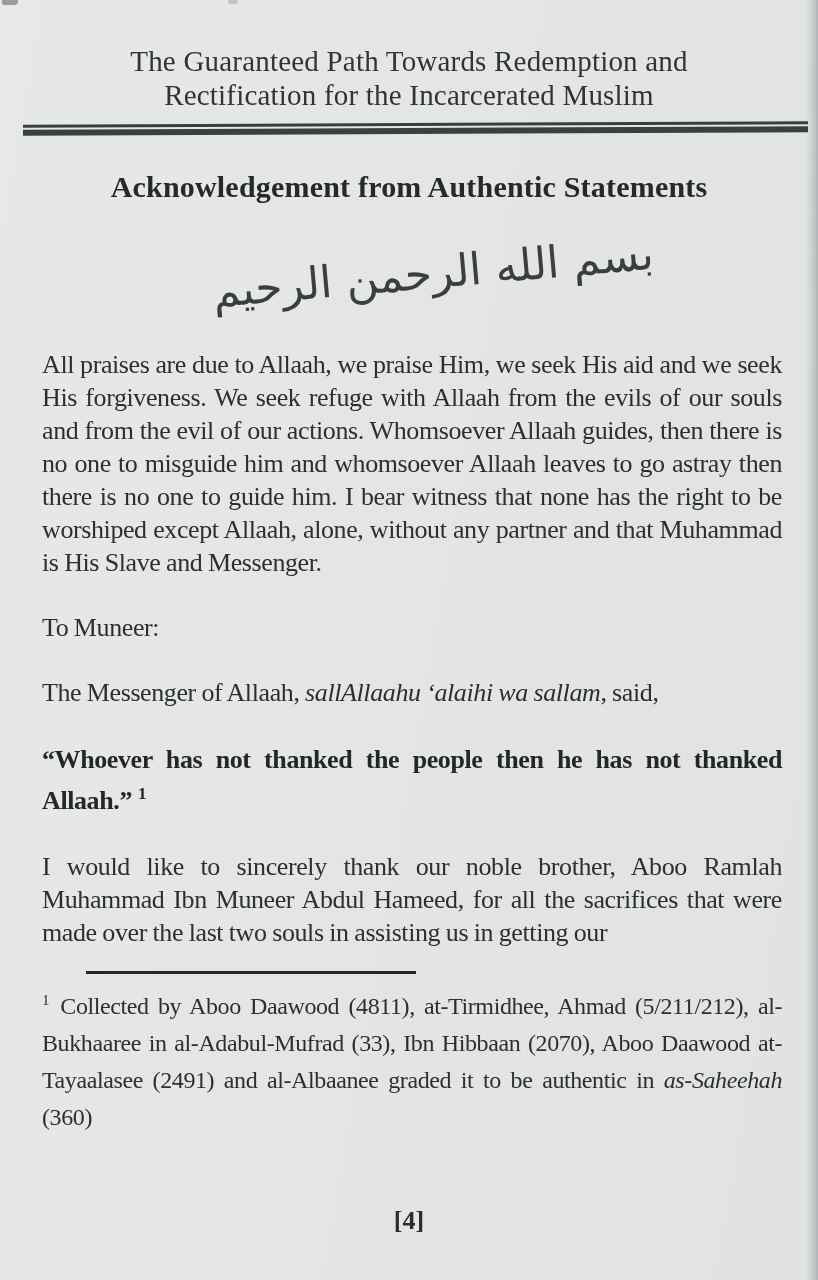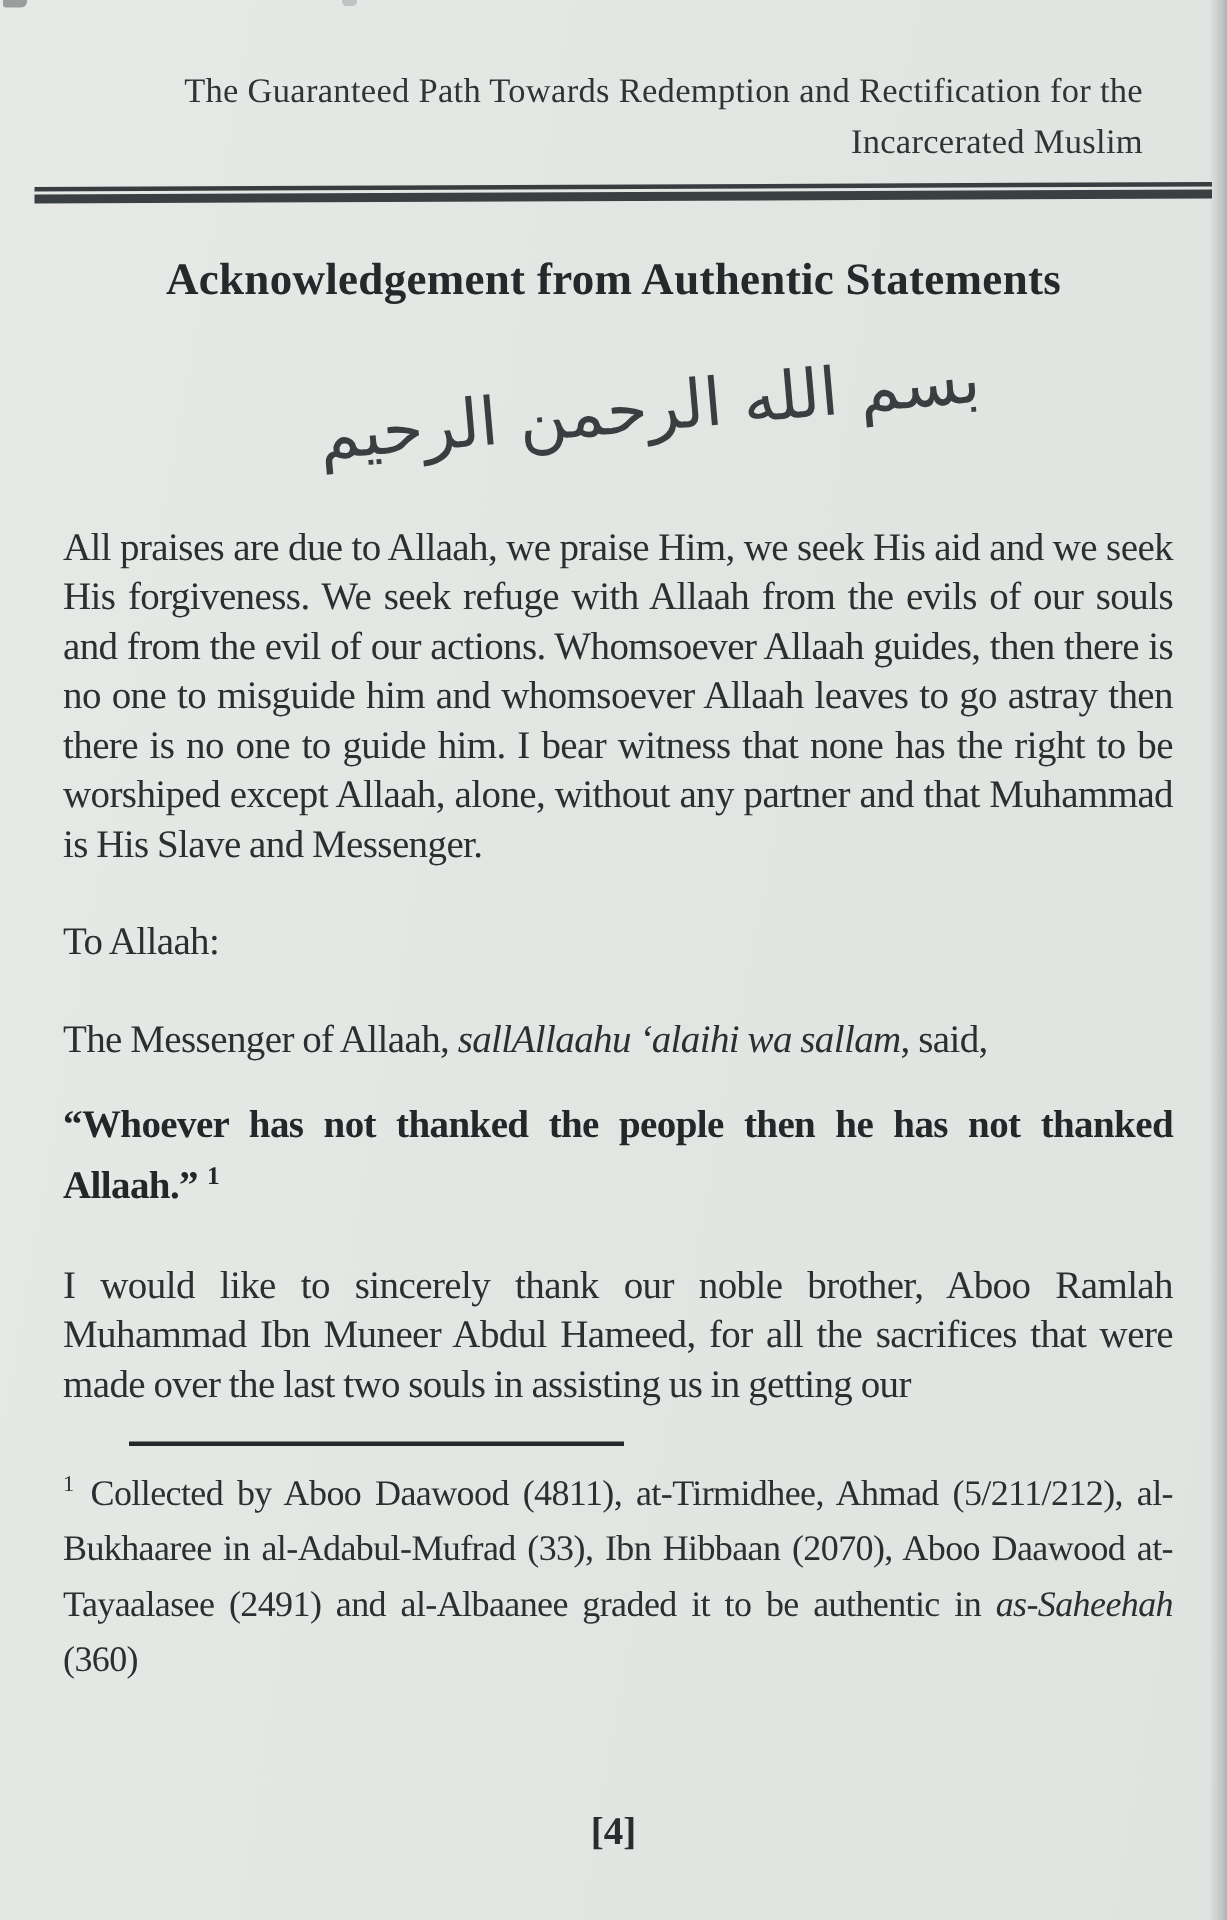--- a/index.html
+++ b/index.html
@@ -38,22 +38,22 @@
     top: 0; left: 228px;
     width: 10px; height: 4px;
     background: #7b8084;
     opacity: .35;
     border-radius: 0 0 3px 3px;
   }
 
   .running-head {
     width: 706px;
     margin: 44px auto 4px auto;
-    text-align: right;
-    font-size: 23px;
+    text-align: center;
+    font-size: 29px;
     line-height: 34px;
     letter-spacing: 0.2px;
     color: #303436;
   }
 
   .double-rule {
     margin: 11px 10px 0 23px;
     transform: rotate(-0.25deg);
   }
   .double-rule .rule-thin {
@@ -107,21 +107,21 @@
   .body-par.to-proceed {
     text-align: left;
     margin-top: 32px;
   }
   .body-par.messenger-line {
     text-align: left;
   }
   .italic { font-style: italic; }
 
   .body-par.hadith {
-    margin-top: 24px;
+    margin-top: 34px;
     font-weight: 700;
     line-height: 34px;
     color: #24272a;
   }
   .fn-ref {
     font-size: 17px;
     margin-left: 6px;
     font-weight: 700;
   }
 
@@ -171,21 +171,21 @@
   </div>
 
   <h1 class="section-title">Acknowledgement from Authentic Statements</h1>
 
   <div class="basmala">بسم الله الرحمن الرحيم</div>
 
   <div class="content">
 
     <p class="body-par">All praises are due to Allaah, we praise Him, we seek His aid and we seek His forgiveness. We seek refuge with Allaah from the evils of our souls and from the evil of our actions. Whomsoever Allaah guides, then there is no one to misguide him and whomsoever Allaah leaves to go astray then there is no one to guide him. I bear witness that none has the right to be worshiped except Allaah, alone, without any partner and that Muhammad is His Slave and Messenger.</p>
 
-    <p class="body-par to-proceed">To Allaah:</p>
+    <p class="body-par to-proceed">To Muneer:</p>
 
     <p class="body-par messenger-line"><span>The Messenger of Allaah, </span><span class="italic">sallAllaahu ‘alaihi wa sallam</span><span>, said,</span></p>
 
     <p class="body-par hadith"><span>“Whoever has not thanked the people then he has not thanked Allaah.”</span><sup class="fn-ref">1</sup></p>
 
     <p class="body-par">I would like to sincerely thank our noble brother, Aboo Ramlah Muhammad Ibn Muneer Abdul Hameed, for all the sacrifices that were made over the last two souls in assisting us in getting our</p>
 
     <div class="footnote-sep"></div>
 
     <p class="footnote"><sup>1</sup><span> Collected by Aboo Daawood (4811), at-Tirmidhee, Ahmad (5/211/212), al-Bukhaaree in al-Adabul-Mufrad (33), Ibn Hibbaan (2070), Aboo Daawood at-Tayaalasee (2491) and al-Albaanee graded it to be authentic in </span><span class="italic">as-Saheehah</span><span> (360)</span></p>

